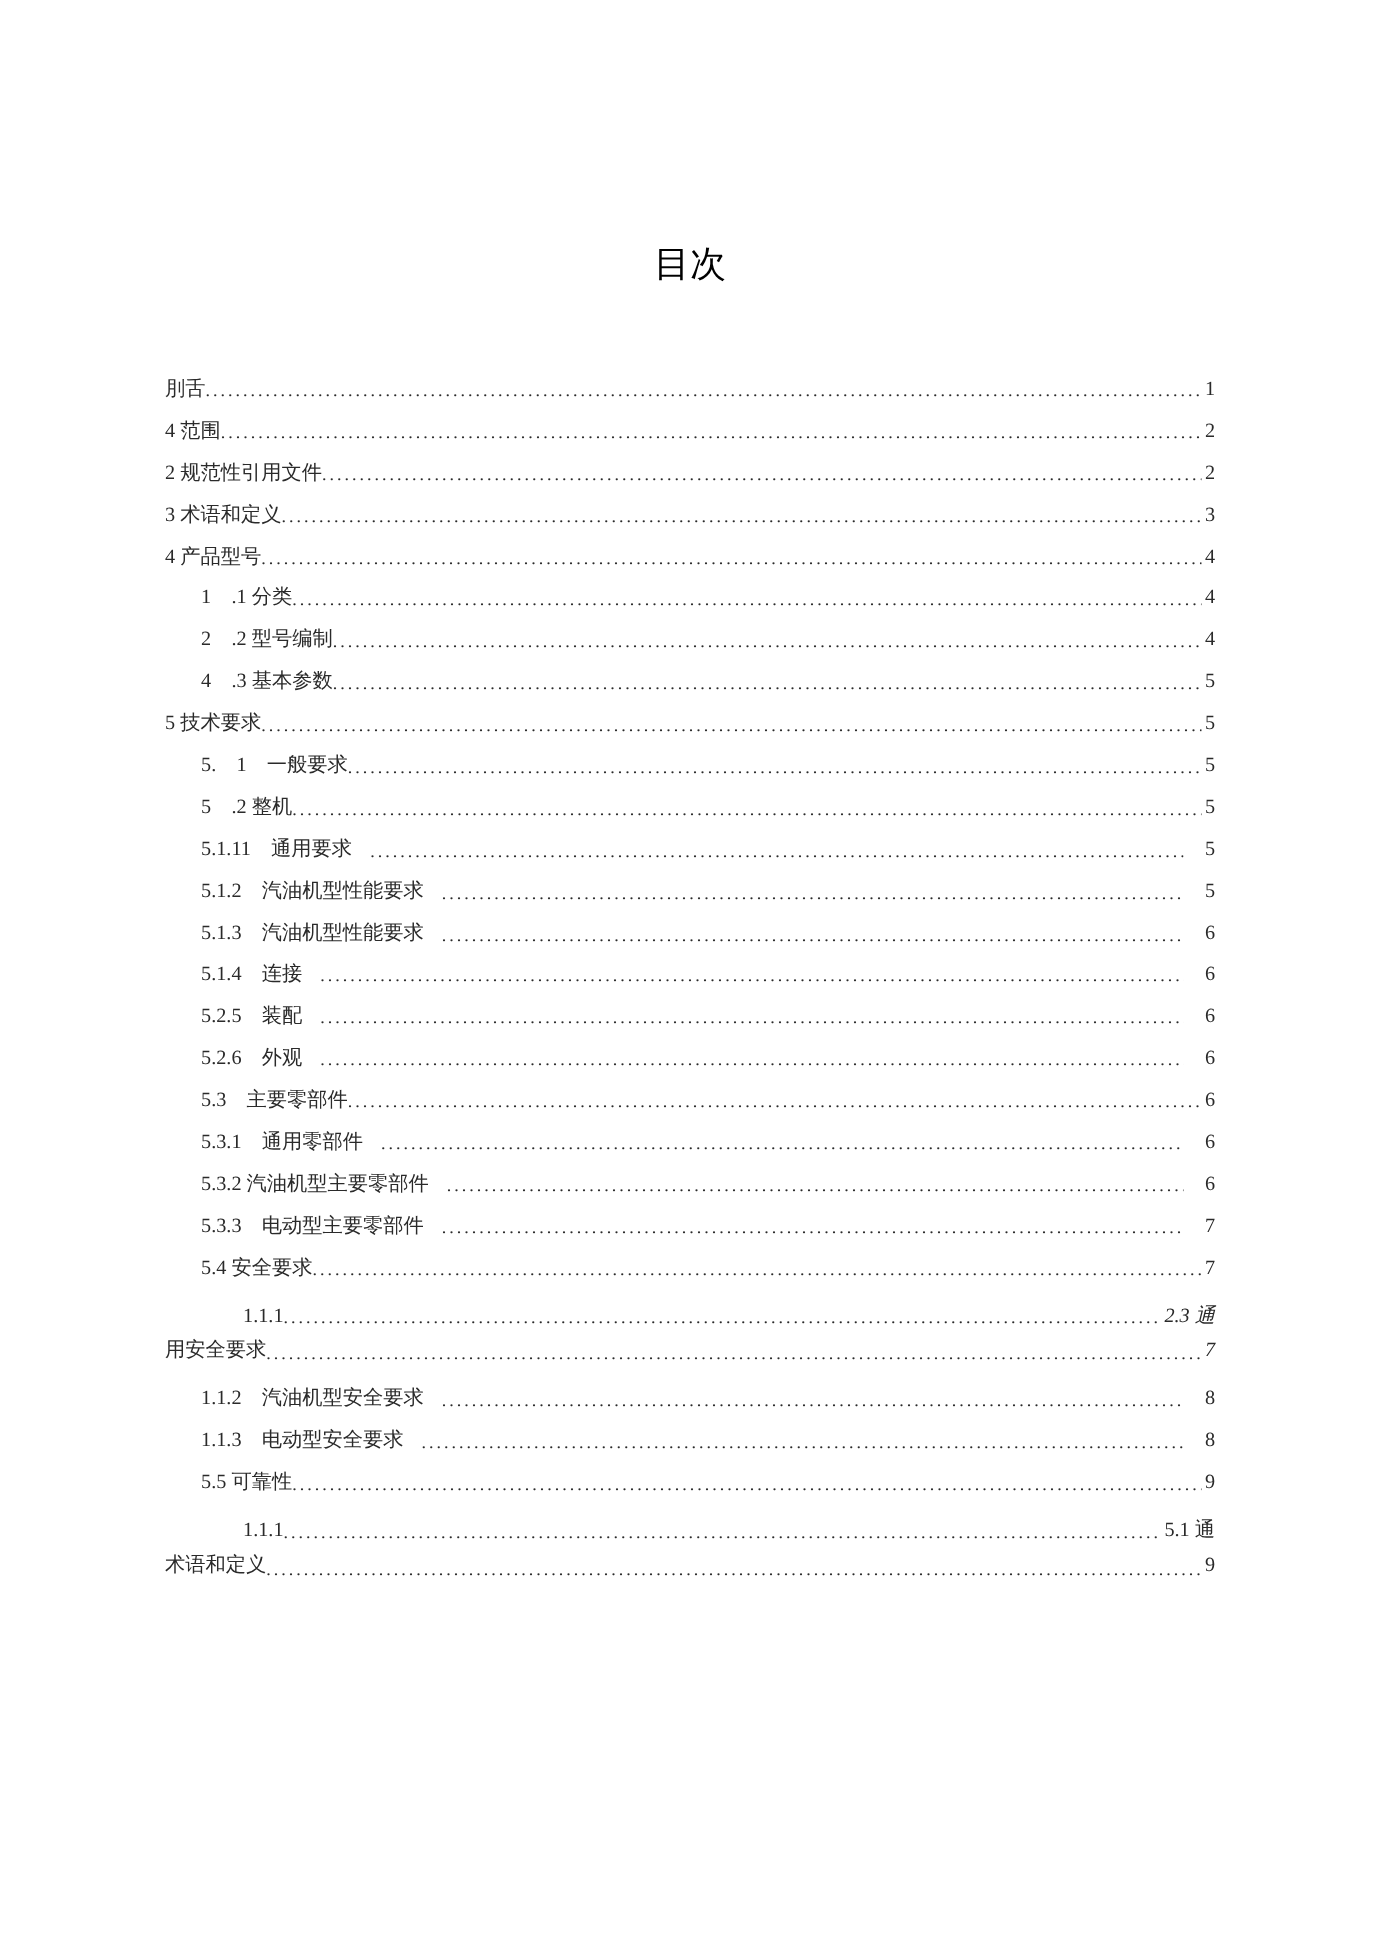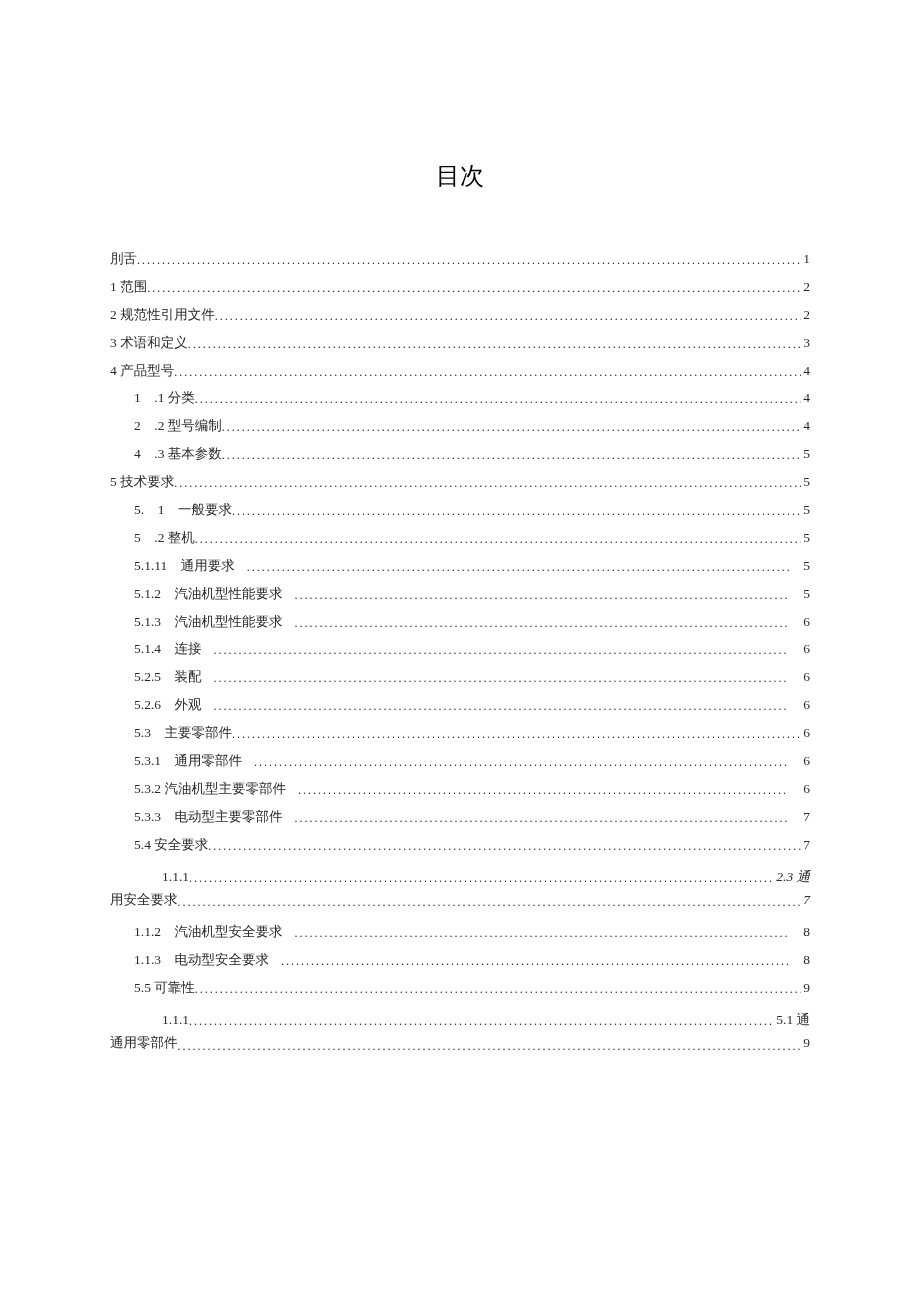--- a/index.html
+++ b/index.html
@@ -88,21 +88,21 @@
 
 <div class="page">
   <h1 class="title">目次</h1>
   <div class="toc" id="toc-container">
       <div class="toc-entry indent-0">
         <span class="toc-label">刖舌</span>
         <span class="toc-dots"></span>
         <span class="toc-page">1</span>
       </div>
       <div class="toc-entry indent-0">
-        <span class="toc-label">1 范围</span>
+        <span class="toc-label">4 范围</span>
         <span class="toc-dots"></span>
         <span class="toc-page">2</span>
       </div>
       <div class="toc-entry indent-0">
         <span class="toc-label">2 规范性引用文件</span>
         <span class="toc-dots"></span>
         <span class="toc-page">2</span>
       </div>
       <div class="toc-entry indent-0">
         <span class="toc-label">3 术语和定义</span>
@@ -226,19 +226,19 @@
         <span class="toc-dots"></span>
         <span class="toc-page">9</span>
       </div>
       <div class="special-wrap indent-2">
         <div class="inline-row">
           <span class="toc-label">1.1.1</span>
           <span class="toc-dots"></span>
           <span class="inline-page">5.1 通</span>
         </div>
         <div class="wrap-line2">
-          <span class="toc-label">通用零部件</span>
+          <span class="toc-label">术语和定义</span>
           <span class="toc-dots"></span>
           <span class="inline-page">9</span>
         </div>
       </div>
     </div>
 </div>
 
 </body></html>

